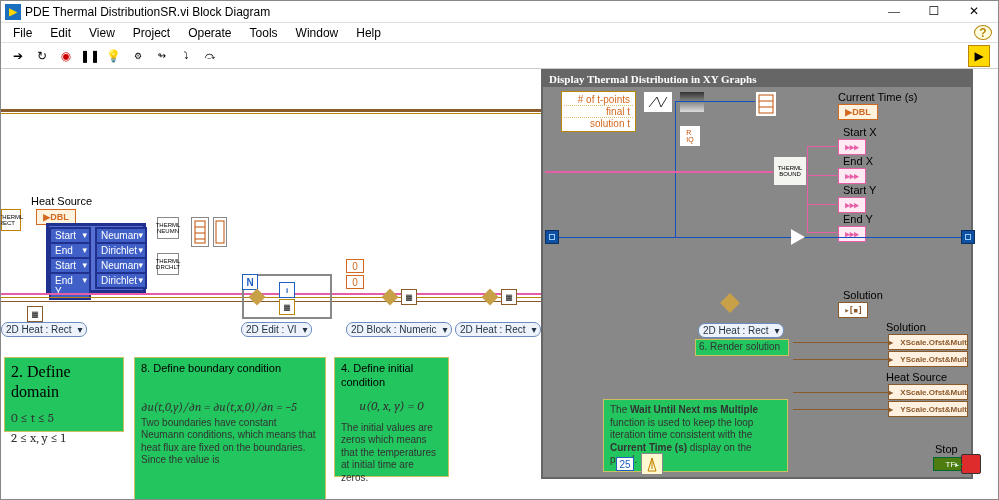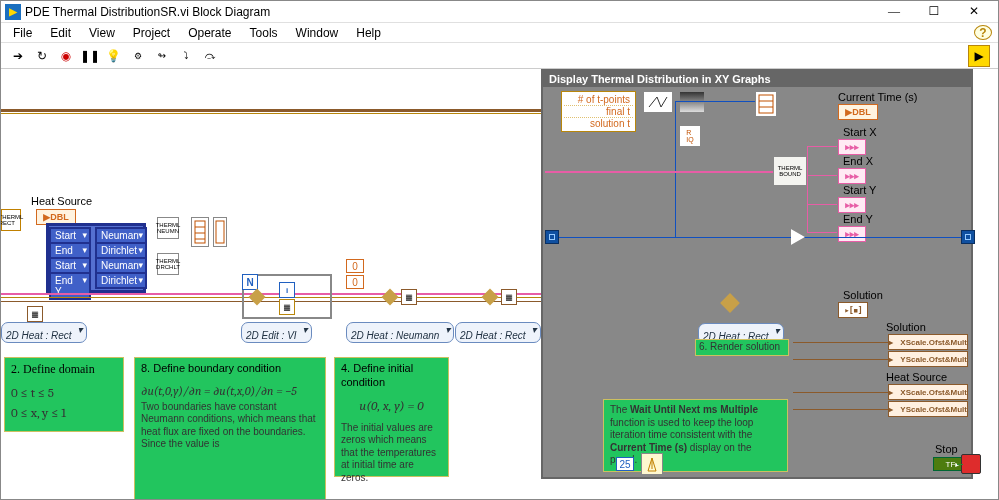--- a/index.html
+++ b/index.html
@@ -72,21 +72,21 @@
     .term-box.brown{border-color:#8b5a2b;color:#8b5a2b;}
 
     
     .gray-panel{
       position:absolute;
       background:#888;
       border:2px solid #666;
     }
     .gray-panel .hdr{
       background:#666;color:#fff;font-weight:bold;
-      padding:2px 6px;font-size:11px;
+      padding:2px 6px;font-size:11px;font-family:Liberation Serif, serif;
     }
 
     
     .cluster{
       position:absolute;
       border:1px solid #b8860b; background:#fff;
       padding:2px;
     }
     .cl-row{
       display:block;text-align:right;
@@ -106,21 +106,21 @@
     }
     .enum-row::after{
       content:"▾"; position:absolute; right:2px; top:1px; font-size:9px;
     }
 
     
     .mode-pill{
       position:absolute;
       background:#eef3fb;border:1px solid #6a8bbf;
       color:#234; font-size:10px;
-      padding:7px 14px 1px 4px; border-radius:7px;font-style:italic;
+      padding:1px 14px 1px 4px; border-radius:7px;
     }
     .mode-pill::after{content:"▾";position:absolute;right:3px;top:1px;}
 
     
     .iconbox{ position:absolute; width:28px;height:28px;
       border:1px solid #888;background:#fff;
       display:flex;align-items:center;justify-content:center;font-size:8px;}
     .iconbox.small{width:22px;height:22px;}
     .iconbox.tiny{width:16px;height:16px;}
 
@@ -360,32 +360,32 @@
   <div style="position:absolute;top:206px;left:345px;width:18px;height:14px;border:1px solid #d2691e;background:#fff;color:#d2691e;font-size:10px;display:flex;align-items:center;justify-content:center;">0</div>
 
   <div style="position:absolute;top:222px;left:250px;width:12px;height:12px;background:#c8a048;transform:rotate(45deg);"></div>
   <div style="position:absolute;top:222px;left:383px;width:12px;height:12px;background:#c8a048;transform:rotate(45deg);"></div>
   <div style="position:absolute;top:222px;left:483px;width:12px;height:12px;background:#c8a048;transform:rotate(45deg);"></div>
   <div class="iconbox tiny" style="top:220px;left:400px;border-color:#8b5a2b;">▦</div>
   <div class="iconbox tiny" style="top:220px;left:500px;border-color:#8b5a2b;">▦</div>
 
   <div class="mode-pill" style="top:253px;left:0px;">2D Heat : Rect</div>
   <div class="mode-pill" style="top:253px;left:240px;">2D Edit : VI</div>
-  <div class="mode-pill" style="top:253px;left:345px;">2D Heat : Neumann</div>
+  <div class="mode-pill" style="top:253px;left:345px;">2D Block : Numeric</div>
   <div class="mode-pill" style="top:253px;left:454px;">2D Heat : Rect</div>
 
   <div class="note math" style="top:288px;left:3px;width:120px;height:75px;">
-    <div class="hdr" style="font-family:Segoe UI;font-size:12px;">2. Define domain</div>
+    <div class="hdr" style="font-family:Segoe UI;font-size:16px;">2. Define domain</div>
     <div style="margin-top:8px;">0 ≤ t ≤ 5</div>
-    <div style="margin-top:4px;">0 ≤ x, y ≤ 1</div>
+    <div style="margin-top:4px;">2 ≤ x, y ≤ 1</div>
   </div>
 
   <div class="note" style="top:288px;left:133px;width:192px;height:150px;">
     <div class="hdr">8. Define boundary condition</div>
-    <div style="font-family:Cambria,serif;font-size:12px;font-style:italic;margin:8px 0 2px;">∂u(t,0,y)/∂n = ∂u(t,x,0)/∂n = −5</div>
+    <div style="font-family:Cambria,serif;font-size:12px;font-style:italic;margin:24px 0 2px;">∂u(t,0,y)/∂n = ∂u(t,x,0)/∂n = −5</div>
     <div>Two boundaries have constant Neumann conditions, which means that heat flux are fixed on the boundaries. Since the value is</div>
   </div>
 
   <div class="note" style="top:288px;left:333px;width:115px;height:120px;">
     <div class="hdr">4. Define initial condition</div>
     <div style="font-family:Cambria,serif;font-size:13px;font-style:italic;margin:8px 0;text-align:center;">u(0, x, y) = 0</div>
     <div>The initial values are zeros which means that the temperatures at initial time are zeros.</div>
   </div>
 
 

